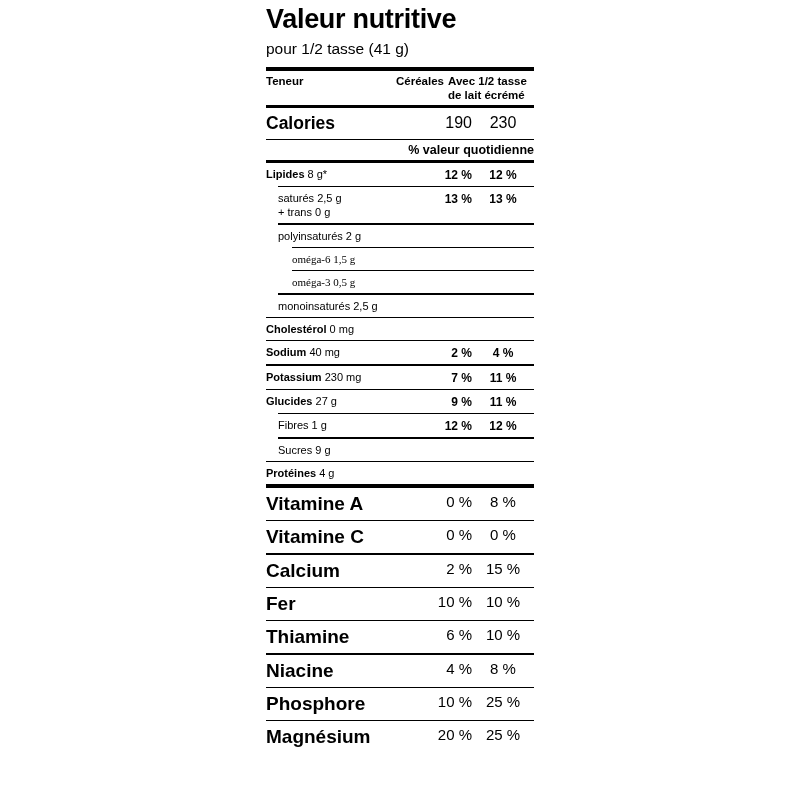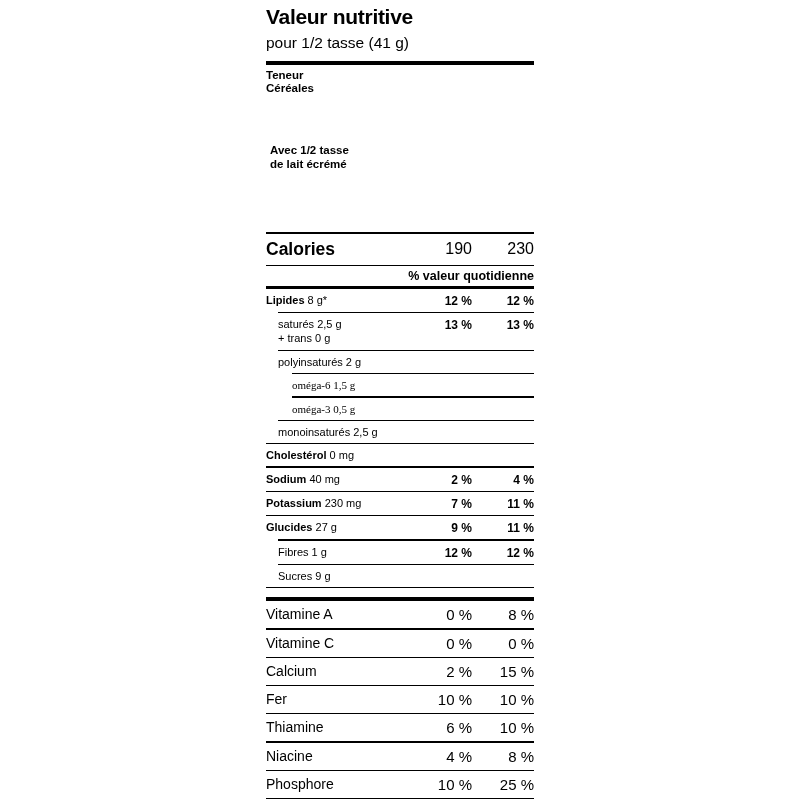--- a/index.html
+++ b/index.html
@@ -17,21 +17,21 @@
 
   #label {
     position: absolute;
     left: 266px;
     top: 0px;
     width: 268px;
   }
 
   
   .nf-title {
-    font-size: 21px;
+    font-size: 27px;
     font-weight: bold;
     letter-spacing: -0.3px;
     line-height: 1.0;
     padding-top: 6px;
     margin: 0;
   }
   .nf-serving {
     font-size: 15.5px;
     font-weight: normal;
     line-height: 1.2;
@@ -54,25 +54,25 @@
   .row .nm {
     flex: 1 1 auto;
     min-width: 0;
   }
   .row .c1 {
     flex: 0 0 58px;
     text-align: right;
   }
   .row .c2 {
     flex: 0 0 62px;
-    text-align: right;
-  }
-
-  
-  .hdr-row { padding: 3px 0 3px 0; flex-direction: column; }
+    text-align: center;
+  }
+
+  
+  .hdr-row { padding: 3px 0 3px 0; }
   .hdr-row .nm {
     font-size: 11.5px;
     font-weight: bold;
     padding-top: 1px;
   }
   .hdr-row .c1 {
     flex: 0 0 62px;
     font-size: 11.5px;
     font-weight: bold;
     text-align: right;
@@ -127,22 +127,22 @@
   .ind1 { padding-left: 12px; }
   .ind2 { padding-left: 26px; font-family: Liberation Serif, serif; }
 
   
   .rule-ind1 { margin-left: 12px; width: calc(100% - 12px); }
   .rule-ind2 { margin-left: 26px; width: calc(100% - 26px); }
 
   
   .vit-row { padding: 5px 0 5px 0; }
   .vit-row .nm {
-    font-size: 14px;
-    font-weight: normal;
+    font-size: 19px;
+    font-weight: bold;
   }
   .vit-row .c1, .vit-row .c2 {
     font-size: 15px;
     font-weight: normal;
   }
 </style>
 </head>
 <body>
 
 <div id="label">
@@ -243,20 +243,21 @@
         <div class="c2">12 %</div>
       </div>
       <div class="rule-thin rule-ind1"></div>
       <div class="row nut-row">
         <div class="nm ind1"><span>Sucres  9 g</span></div>
         <div class="c1"></div>
         <div class="c2"></div>
       </div>
       <div class="rule-thin"></div>
       <div class="row nut-row">
+        <div class="nm"><b>Protéines</b><span> 4 g</span></div>
         <div class="c1"></div>
         <div class="c2"></div>
       </div>
     </div>
 
   <div class="rule-thick"></div>
 
   <div id="vitamin-rows">
       <div class="row vit-row">
         <div class="nm">Vitamine A</div>

